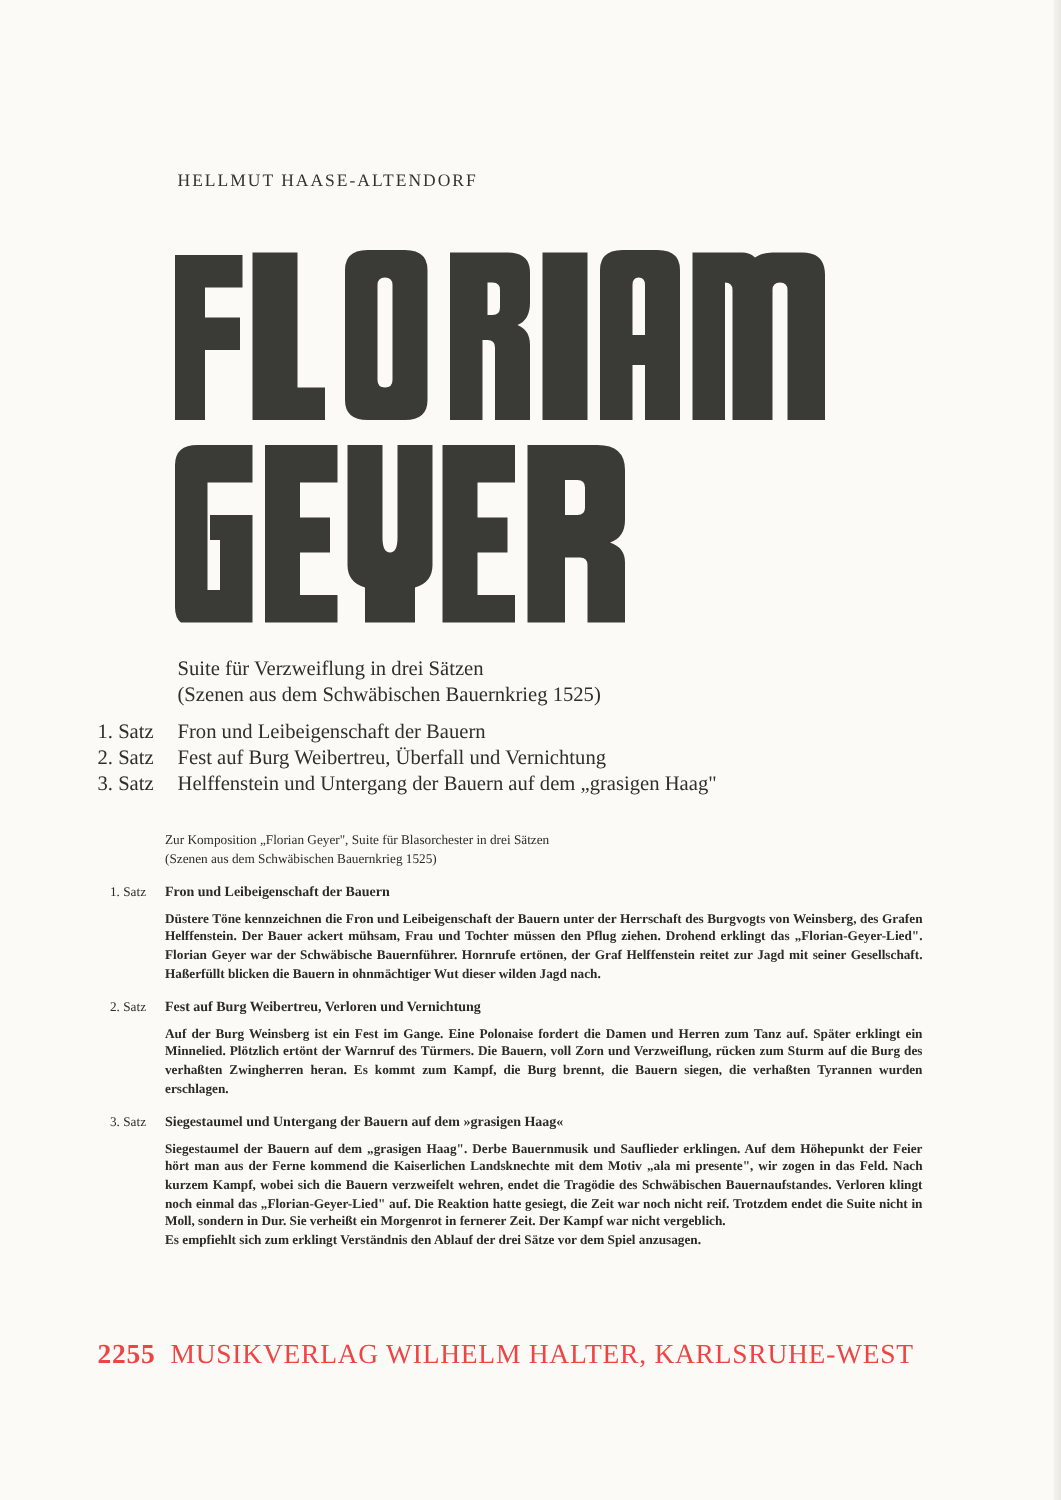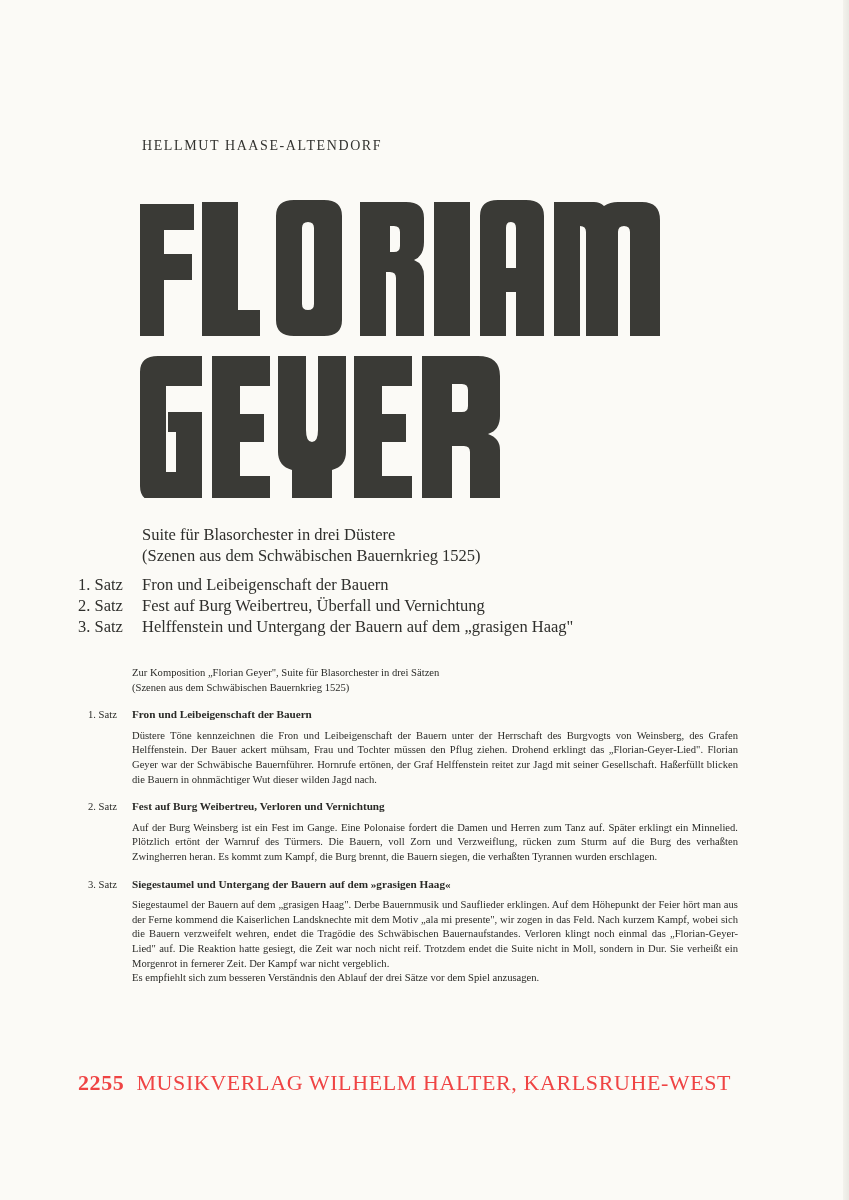--- a/index.html
+++ b/index.html
@@ -32,21 +32,21 @@
   .movements .num { width: 64px; }
   .notes {
     position: absolute; left: 88px; top: 666px; width: 650px;
     font-size: 10.6px; line-height: 14.6px; color: #2b2b28;
   }
   .notes .intro { margin-left: 44px; }
   .notes .sect { margin-top: 12px; }
   .notes .head { display: flex; align-items: baseline; }
   .notes .head .snum { width: 44px; font-size: 10.6px; }
   .notes .head .stitle { font-weight: bold; font-size: 11.2px; }
-  .notes .body { margin-left: 44px; margin-top: 6px; text-align: justify; }
+  .notes .body { margin-left: 44px; margin-top: 6px; text-align: justify; font-weight: bold; }
   .notes .body p { margin: 0; }
   .footer {
     position: absolute; left: 78px; top: 1070px;
     font-size: 22px; letter-spacing: 0.6px; color: #ef4444; white-space: nowrap;
   }
   .footer .code { font-weight: bold; margin-right: 12px; }
 </style>
 </head>
 <body>
 
@@ -80,21 +80,21 @@
 
     <path d="M140,158 h28 v74 q0,12 6,12 q6,0 6,-12 v-74 h28 v96 q0,14 -14,18 v36 h-40 v-36 q-14,-4 -14,-18 z"></path>
 
     <path d="M216,158 h58 v30 h-30 v28 h24 v28 h-24 v34 h30 v30 h-58 z"></path>
 
     <path d="M284,158 h56 q22,0 22,20 v40 q0,14 -12,18 q12,4 12,16 v56 h-30 v-54 q0,-6 -6,-6 h-12 v60 h-30 z M314,186 v28 h10 q6,0 6,-6 v-16 q0,-6 -6,-6 z" fill-rule="evenodd"></path>
   </g>
 </svg>
 
 <div class="subtitle">
-  <div>Suite für Blasorchester in drei Düstere</div>
+  <div>Suite für Verzweiflung in drei Sätzen</div>
   <div>(Szenen aus dem Schwäbischen Bauernkrieg 1525)</div>
 </div>
 
 <div class="movements">
   <div class="row">
     <span class="num">1. Satz</span>
     <span>Fron und Leibeigenschaft der Bauern</span>
   </div>
   <div class="row">
     <span class="num">2. Satz</span>
@@ -132,20 +132,20 @@
     </div>
   </div>
 
   <div class="sect">
     <div class="head">
       <span class="snum">3. Satz</span>
       <span class="stitle">Siegestaumel und Untergang der Bauern auf dem »grasigen Haag«</span>
     </div>
     <div class="body">
       <p>Siegestaumel der Bauern auf dem „grasigen Haag". Derbe Bauernmusik und Sauflieder erklingen. Auf dem Höhepunkt der Feier hört man aus der Ferne kommend die Kaiserlichen Landsknechte mit dem Motiv „ala mi presente", wir zogen in das Feld. Nach kurzem Kampf, wobei sich die Bauern verzweifelt wehren, endet die Tragödie des Schwäbischen Bauernaufstandes. Verloren klingt noch einmal das „Florian-Geyer-Lied" auf. Die Reaktion hatte gesiegt, die Zeit war noch nicht reif. Trotzdem endet die Suite nicht in Moll, sondern in Dur. Sie verheißt ein Morgenrot in fernerer Zeit. Der Kampf war nicht vergeblich.</p>
-      <p style="text-align:left">Es empfiehlt sich zum besseren Verständnis den Ablauf der drei Sätze vor dem Spiel anzusagen.</p>
+      <p style="text-align:left">Es empfiehlt sich zum erklingt Verständnis den Ablauf der drei Sätze vor dem Spiel anzusagen.</p>
     </div>
   </div>
 </div>
 
 <div class="footer">
   <span class="code">2255</span><span>MUSIKVERLAG WILHELM HALTER, KARLSRUHE-WEST</span>
 </div>
 
 </body></html>

